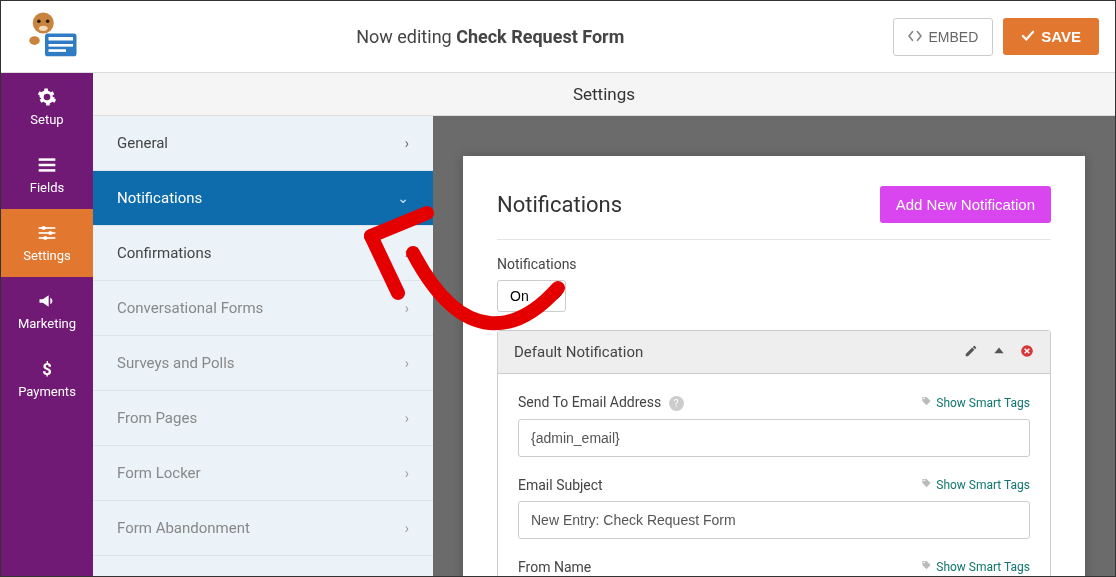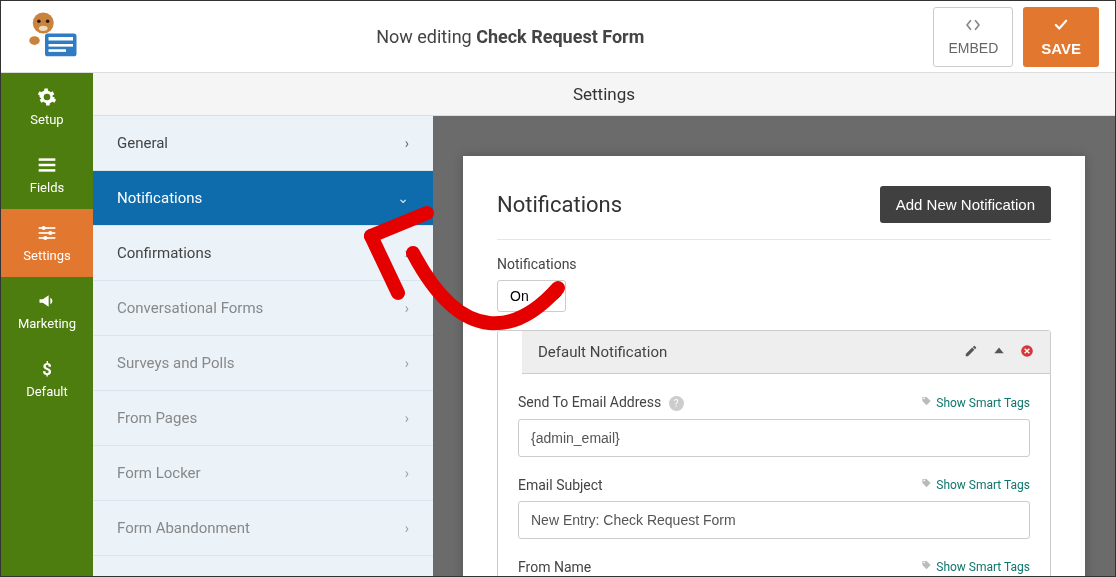--- a/index.html
+++ b/index.html
@@ -42,47 +42,45 @@
     background: #fff;
     color: #666;
     padding: 10px 14px;
     border-radius: 3px;
     font-size: 14px;
     cursor: pointer;
     display: inline-flex;
     align-items: center;
     gap: 6px;
     margin-right: 10px;
-    flex-direction: column;
   }
   .btn-save {
     border: none;
     background: #e27730;
     color: #fff;
     padding: 10px 18px;
     border-radius: 3px;
     font-size: 15px;
     font-weight: 600;
     cursor: pointer;
     display: inline-flex;
     align-items: center;
     gap: 6px;
-    flex-direction: column;
   }
 
   
   .main {
     display: flex;
     height: calc(100% - 72px);
   }
 
   
   .nav-dark {
     width: 92px;
-    background: #4d7c0f;
+    background: #701a75;
     display: flex;
     flex-direction: column;
   }
   .nav-item {
     color: #fff;
     text-align: center;
     padding: 14px 0;
     cursor: pointer;
     font-size: 13px;
     display: flex;
@@ -171,21 +169,21 @@
     padding-bottom: 16px;
     border-bottom: 1px solid #e5e5e5;
     margin-bottom: 16px;
   }
   .preview-header h2 {
     font-size: 22px;
     font-weight: 400;
     color: #333;
   }
   .btn-primary {
-    background: #404040;
+    background: #d946ef;
     color: #fff;
     border: none;
     padding: 10px 16px;
     font-size: 15px;
     border-radius: 3px;
     cursor: pointer;
   }
   .field-label {
     font-size: 14px;
     color: #444;
@@ -216,21 +214,20 @@
     border-radius: 3px;
     margin-top: 18px;
   }
   .notif-card-head {
     background: #eee;
     padding: 12px 16px;
     display: flex;
     align-items: center;
     justify-content: space-between;
     border-bottom: 1px solid #ccc;
-    margin-left: 24px;
   }
   .notif-card-head .title { font-size: 15px; color: #444; }
   .notif-card-head .actions { display: flex; gap: 14px; align-items: center; }
   .notif-card-head .actions span { cursor: pointer; color: #555; font-size: 14px; }
   .notif-card-head .actions .del { color: #d63638; font-weight: bold; }
   .notif-card-body {
     padding: 20px;
   }
   .input-text {
     width: 100%;
@@ -342,21 +339,21 @@
           </svg>
       </span>
       <span>Marketing</span>
     </div>
     <div class="nav-item">
       <span class="nav-icon">
         <svg viewBox="0 0 24 24" width="20" height="20" fill="#fff">
             <text x="12" y="19" text-anchor="middle" font-size="20" font-weight="bold" fill="#fff">$</text>
           </svg>
       </span>
-      <span>Default</span>
+      <span>Payments</span>
     </div>
   </div>
 
   <div class="content">
     <div class="content-header">Settings</div>
 
     <div class="content-body">
 
       <div class="settings-side">
         <div class="settings-item">

